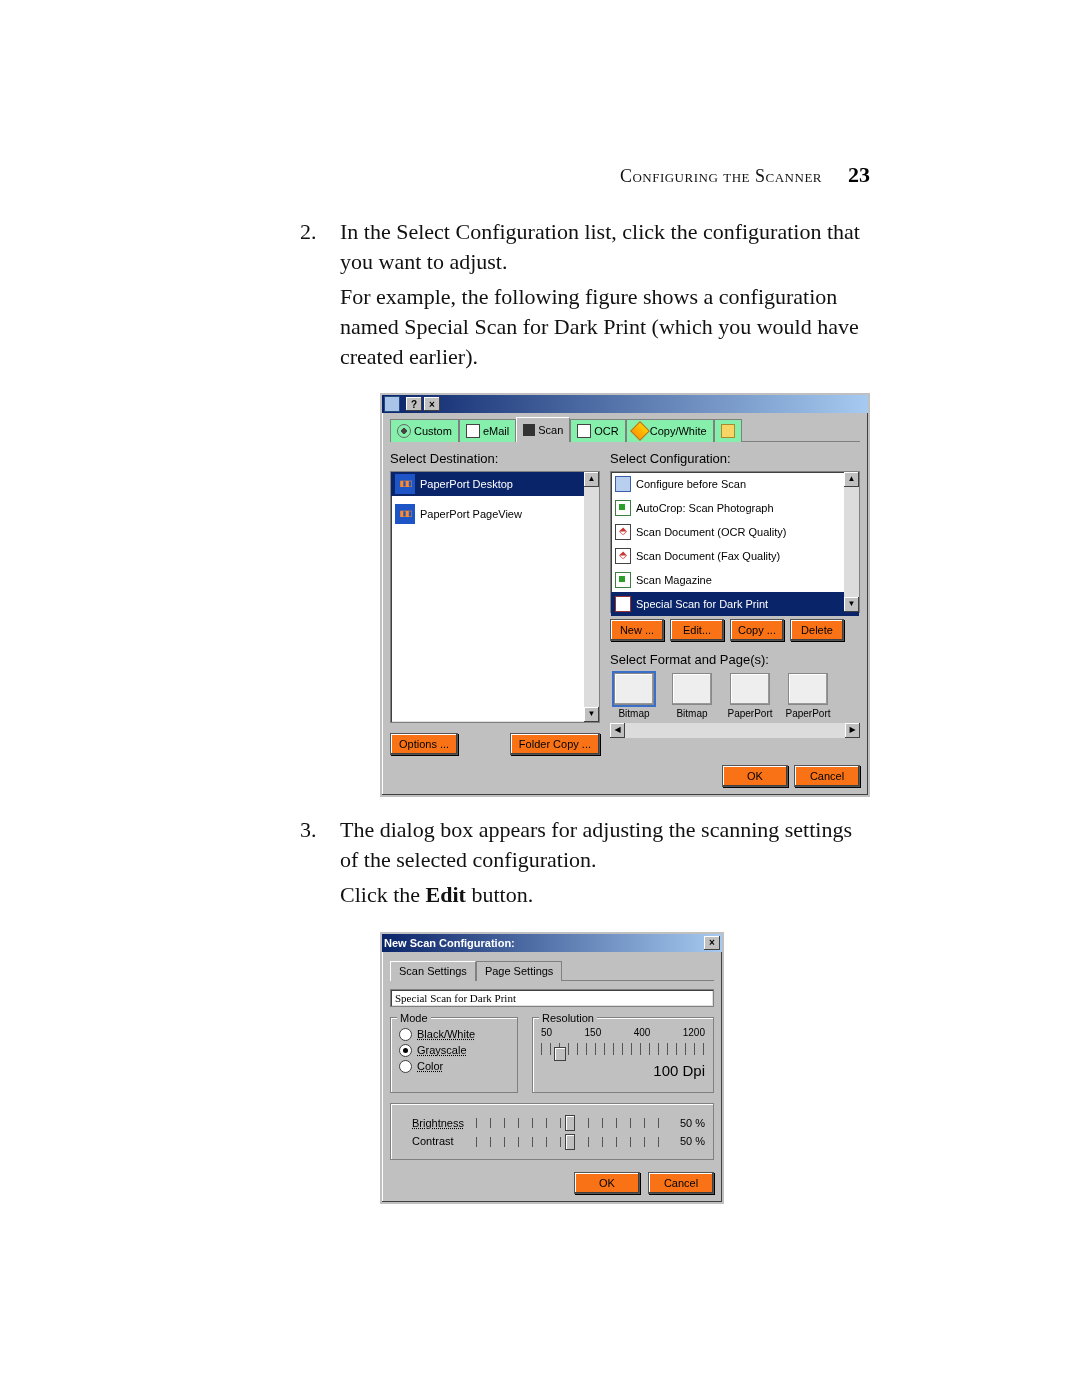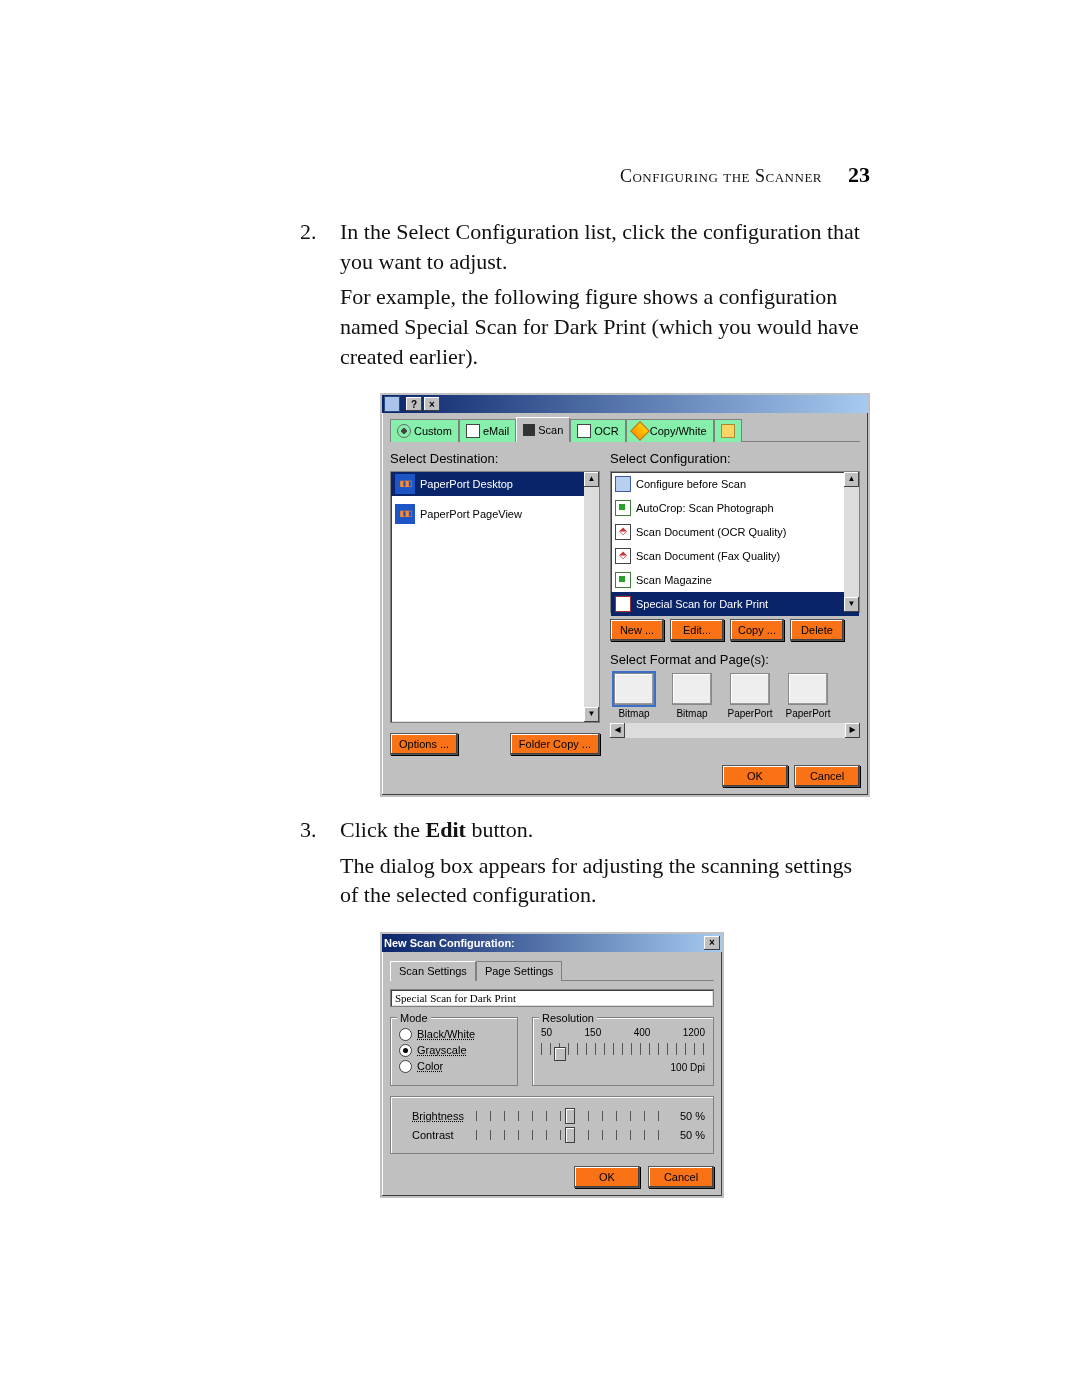--- a/index.html
+++ b/index.html
@@ -442,24 +442,24 @@
                 <span class="btn">Cancel</span>
               </div>
             </div>
           </div>
         </div>
       </li>
 
       <li>
         <span class="num">3.</span>
         <div class="step-text">
+          <p>The dialog box appears for adjusting the scanning settings of the selected configuration.</p>
           <p>
             <span>Click the </span><b>Edit</b><span> button.</span>
           </p>
-          <p>The dialog box appears for adjusting the scanning settings of the selected configuration.</p>
         </div>
 
         <div class="figure-wrap">
           <div class="win win2">
             <div class="titlebar">
               <span class="title-txt">New Scan Configuration:</span>
               <span class="tbtn">×</span>
             </div>
             <div class="win-body">
               <div class="tabs2">
@@ -491,21 +491,21 @@
                   <span class="legend">Resolution</span>
                   <div class="ruler-labels">
                     <span>50</span>
                     <span>150</span>
                     <span>400</span>
                     <span>1200</span>
                   </div>
                   <div class="ruler">
                     <div class="knob" style="left:8%"></div>
                   </div>
-                  <div style="text-align:right;font-size:10px;margin-top:6px">100 Dpi</div>
+                  <div style="text-align:right;font-size:15px;margin-top:6px">100 Dpi</div>
                 </div>
               </div>
 
               <div class="group">
                 <div class="slider-row">
                   <span class="lbl dotted">Brightness</span>
                   <div class="track">
                     <div class="knob" style="left:48%"></div>
                   </div>
                   <span class="val">50 %</span>

